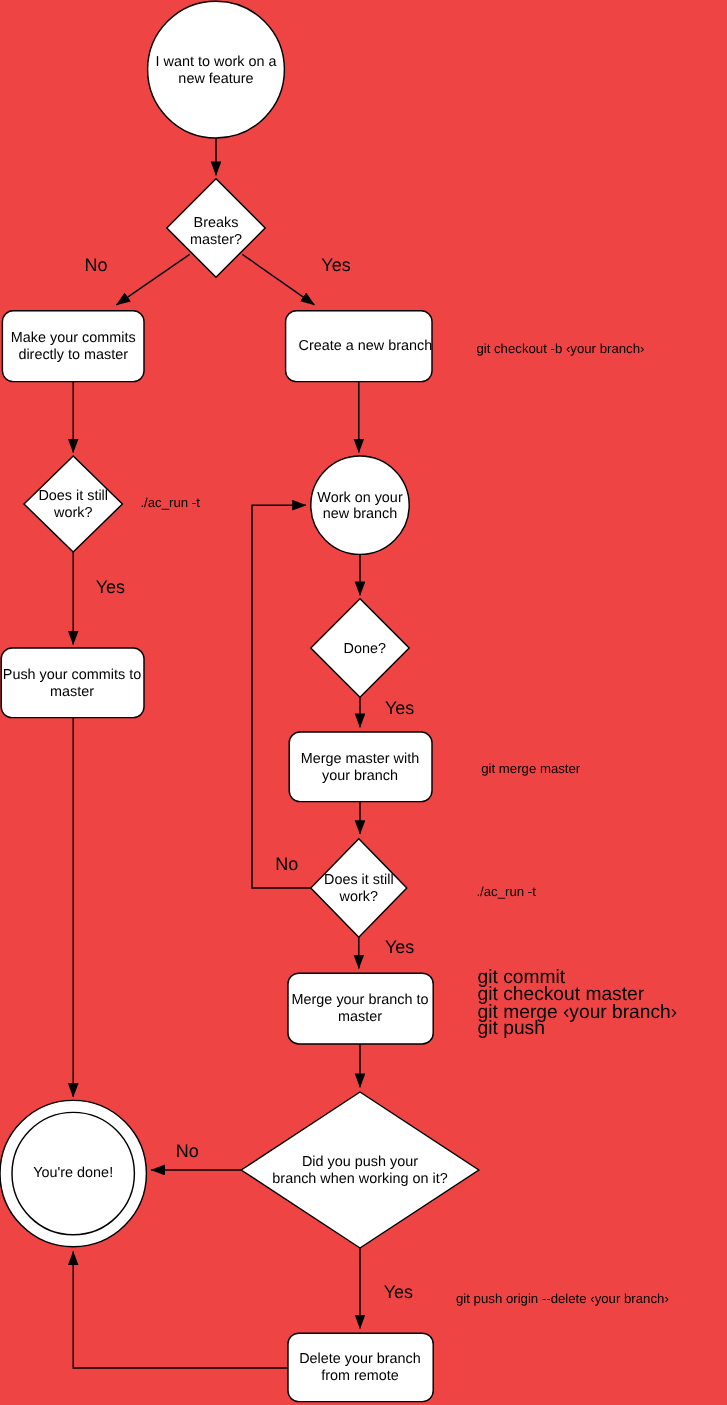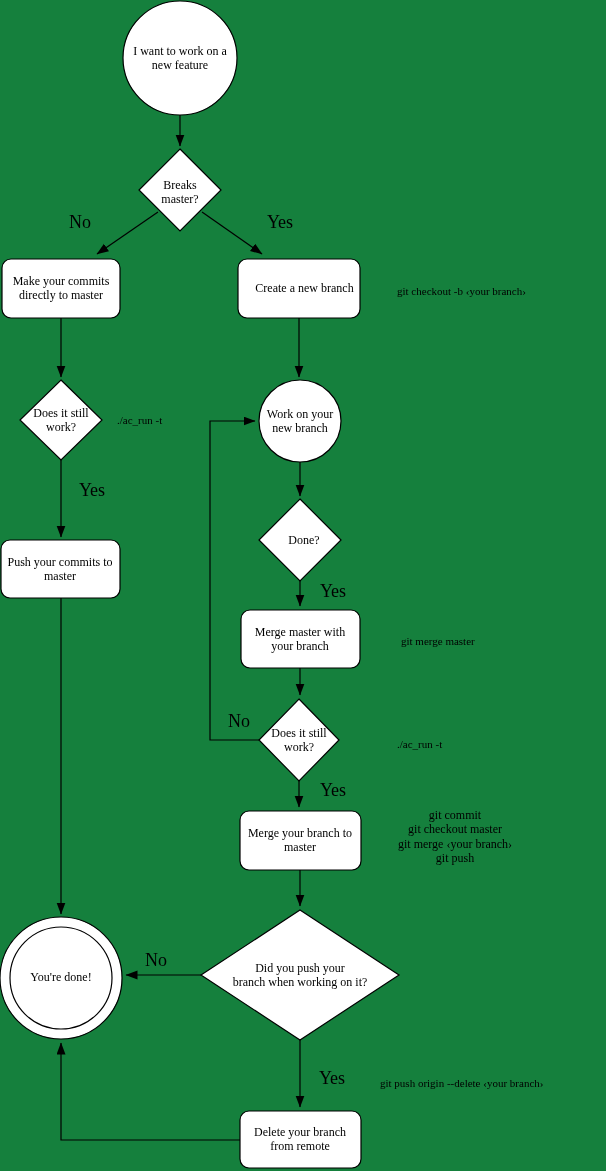--- a/index.html
+++ b/index.html
@@ -1,50 +1,50 @@
 <!DOCTYPE html>
 <html><head>
 <meta charset="utf-8">
 <style>
   html,body{margin:0;padding:0;background:#ffffff;}
   #canvas{
     position:relative;
     width:606px;height:1171px;
-    background:#15803d;
-    font-family:Liberation Serif, serif;
+    background:#ef4444;
+    font-family:Liberation Sans, sans-serif;
     color:#000000;
     overflow:hidden;
   }
   #flow-svg{position:absolute;left:0;top:0;}
   #flow-svg .shape{fill:#ffffff;stroke:#000000;stroke-width:1.2;}
   #flow-svg .edge{fill:none;stroke:#000000;stroke-width:1.2;}
   .lbl{
     position:absolute;
     transform:translate(-50%,-50%);
     font-size:12px;line-height:14px;
     text-align:center;
     white-space:normal;
   }
   .lbl.pre{white-space:pre-line;}
   .elbl{
     position:absolute;
     transform:translate(-50%,-50%);
-    font-size:18px;line-height:14px;
+    font-size:15px;line-height:14px;
     text-align:left;white-space:nowrap;
   }
   .ann{
     position:absolute;
     transform:translateY(-50%);
     font-size:11px;line-height:14.3px;
     text-align:left;white-space:nowrap;
   }
   .ann-block{
     position:absolute;
-    font-size:12px;line-height:14.3px;
-    text-align:center;white-space:nowrap;
+    font-size:16px;line-height:14.3px;
+    text-align:left;white-space:nowrap;
   }
 </style>
 </head>
 <body>
 
 <div id="canvas">
 
   <svg id="flow-svg" width="606" height="1171" viewBox="0 0 606 1171">
     <defs>
       <marker id="arrow" markerUnits="userSpaceOnUse" markerWidth="13" markerHeight="10" refX="11.5" refY="4.5" orient="auto">

